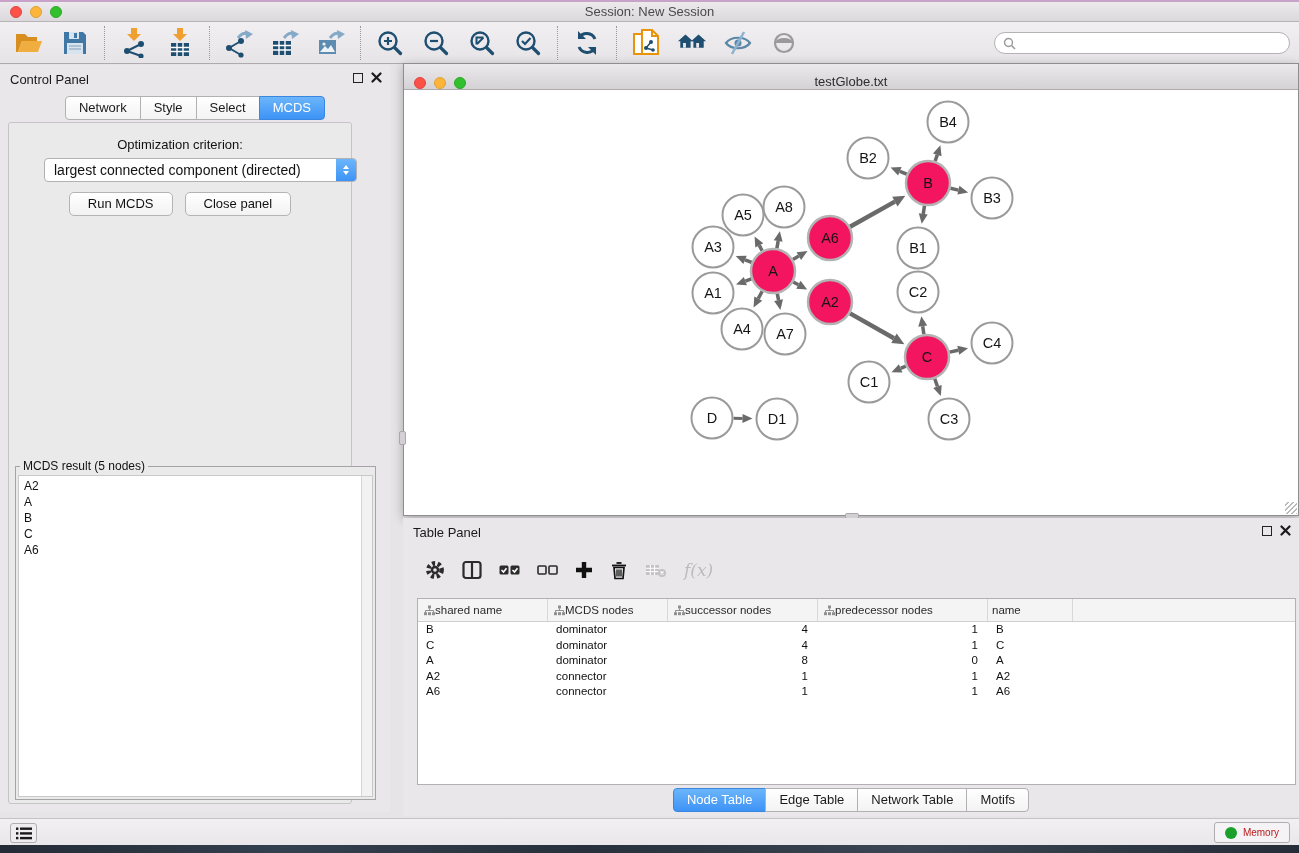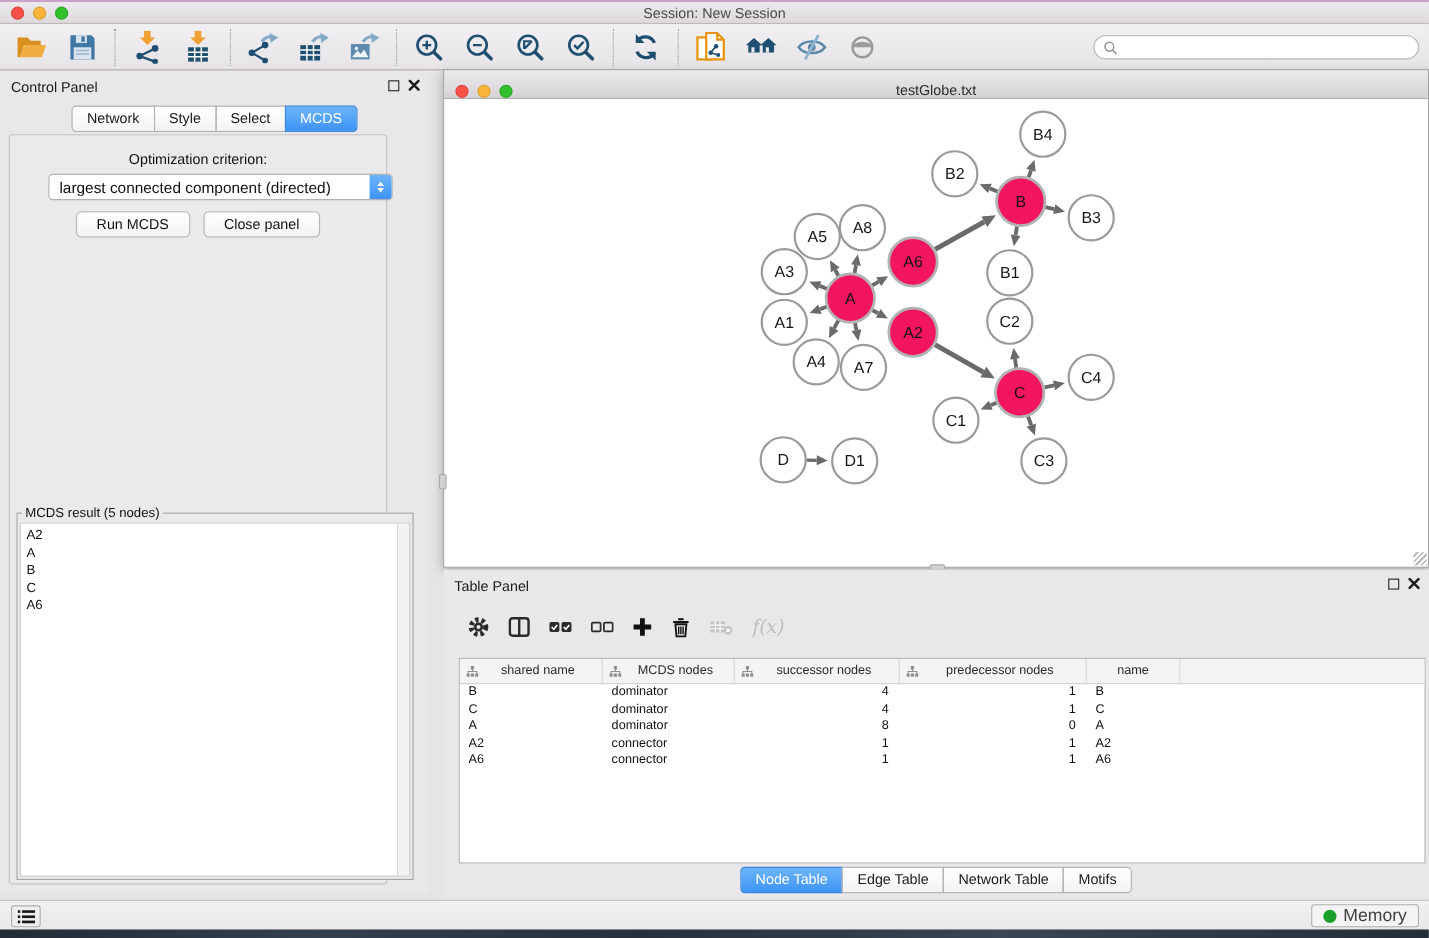--- a/index.html
+++ b/index.html
@@ -94,38 +94,38 @@
   #table-panel { left:403px; top:518px; width:896px; height:298px; background:#e9e7e9; }
   #tp-toolbar { position:absolute; left:0; top:30px; width:100%; height:44px;
     display:flex; align-items:center; gap:17px; padding-left:22px; }
   .tp-icon { display:flex; align-items:center; justify-content:center; }
   .fx { font-family:"DejaVu Serif", serif; font-style:italic; font-size:17px; color:#bcbcbc; }
   #tbl { position:absolute; left:14px; top:80px; width:879px; height:187px;
     background:#fff; border:1px solid #b2b0b2; overflow:hidden; }
   #tbl-header { display:flex; height:23px; background:#f4f4f4; border-bottom:1px solid #cfcfcf; }
   .th { display:flex; align-items:center; border-right:1px solid #d8d8d8; font-size:11.5px; color:#2a2a2a;
     padding:0 4px; position:relative; }
-  .th .th-label { flex:1; text-align:center; }
+  .th .th-label { flex:1; }
   .th .col-icon { margin-left:2px; display:flex; }
   .tbl-row { display:flex; height:15.6px; align-items:center; }
   .td { font-size:11.5px; color:#111; line-height:15.6px; white-space:nowrap; overflow:hidden; }
 
   #tp-tabs { position:absolute; left:0; top:270px; width:100%; display:flex; justify-content:center; }
 
   
   #statusbar { left:0; top:818px; width:1299px; height:27px;
     background:linear-gradient(#f2f0f2,#e9e7e9); border-top:1px solid #c4c2c4; }
   #list-btn { position:absolute; left:10px; top:4px; width:27px; height:20px;
     border:1px solid #b0aeb0; border-radius:3px; background:#efedef;
     display:flex; align-items:center; justify-content:center; }
   #memory-btn { position:absolute; right:9px; top:3px; height:21px;
     border:1px solid #b0aeb0; border-radius:3px; background:#f5f3f5;
     display:flex; align-items:center; gap:6px; padding:0 10px; }
   #memory-dot { width:12px; height:12px; border-radius:50%; background:#1ca02c; }
-  #memory-btn .mlabel { font-size:16px; color:#404040; }
+  #memory-btn .mlabel { font-size:10px; color:#b91c1c; }
   #desktop-bottom { left:0; top:845px; width:1299px; height:8px;
     background:linear-gradient(90deg,#232b36,#33404f 22%,#27303c 45%,#3a4654 70%,#252d38); }
 </style>
 </head>
 <body>
 
 <div id="desktop-top" class="abs"></div>
 
 <div id="titlebar" class="abs">
   <div class="lights">

